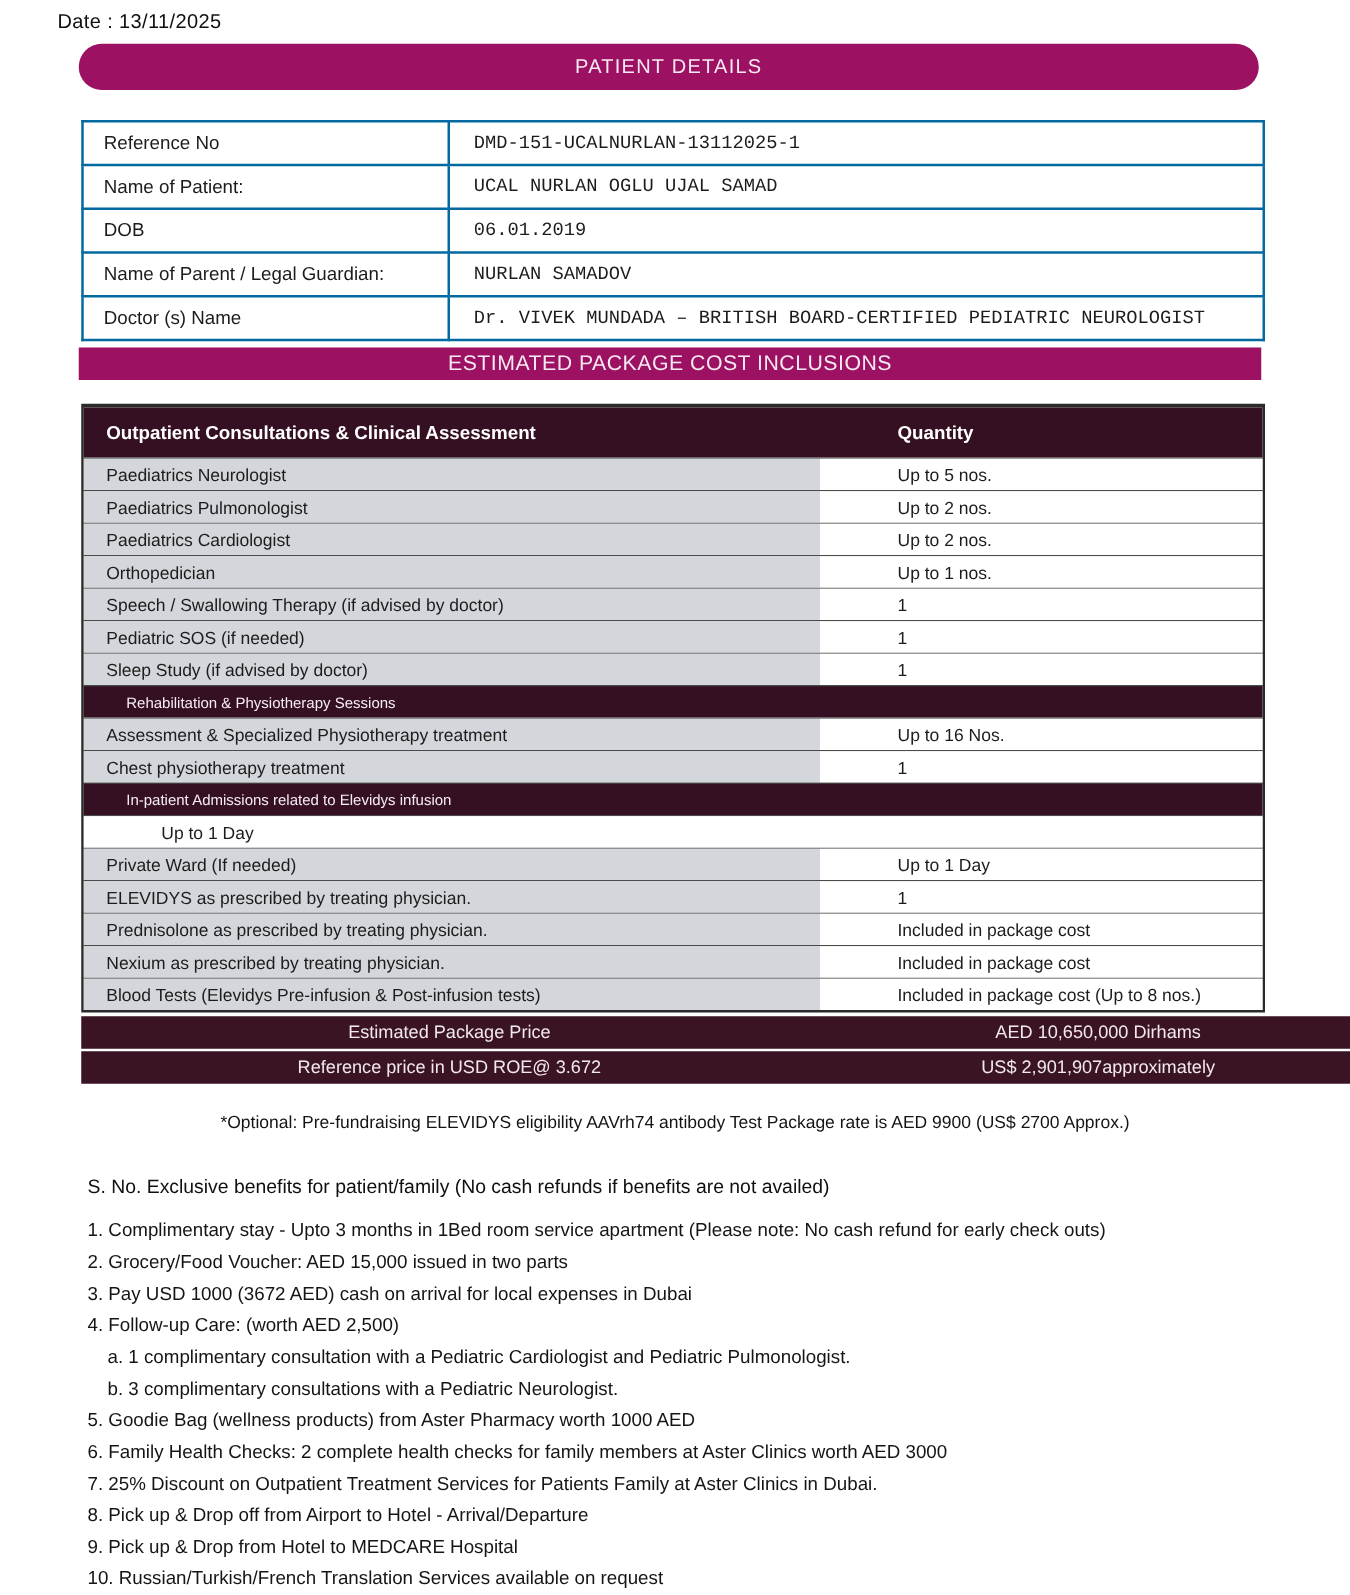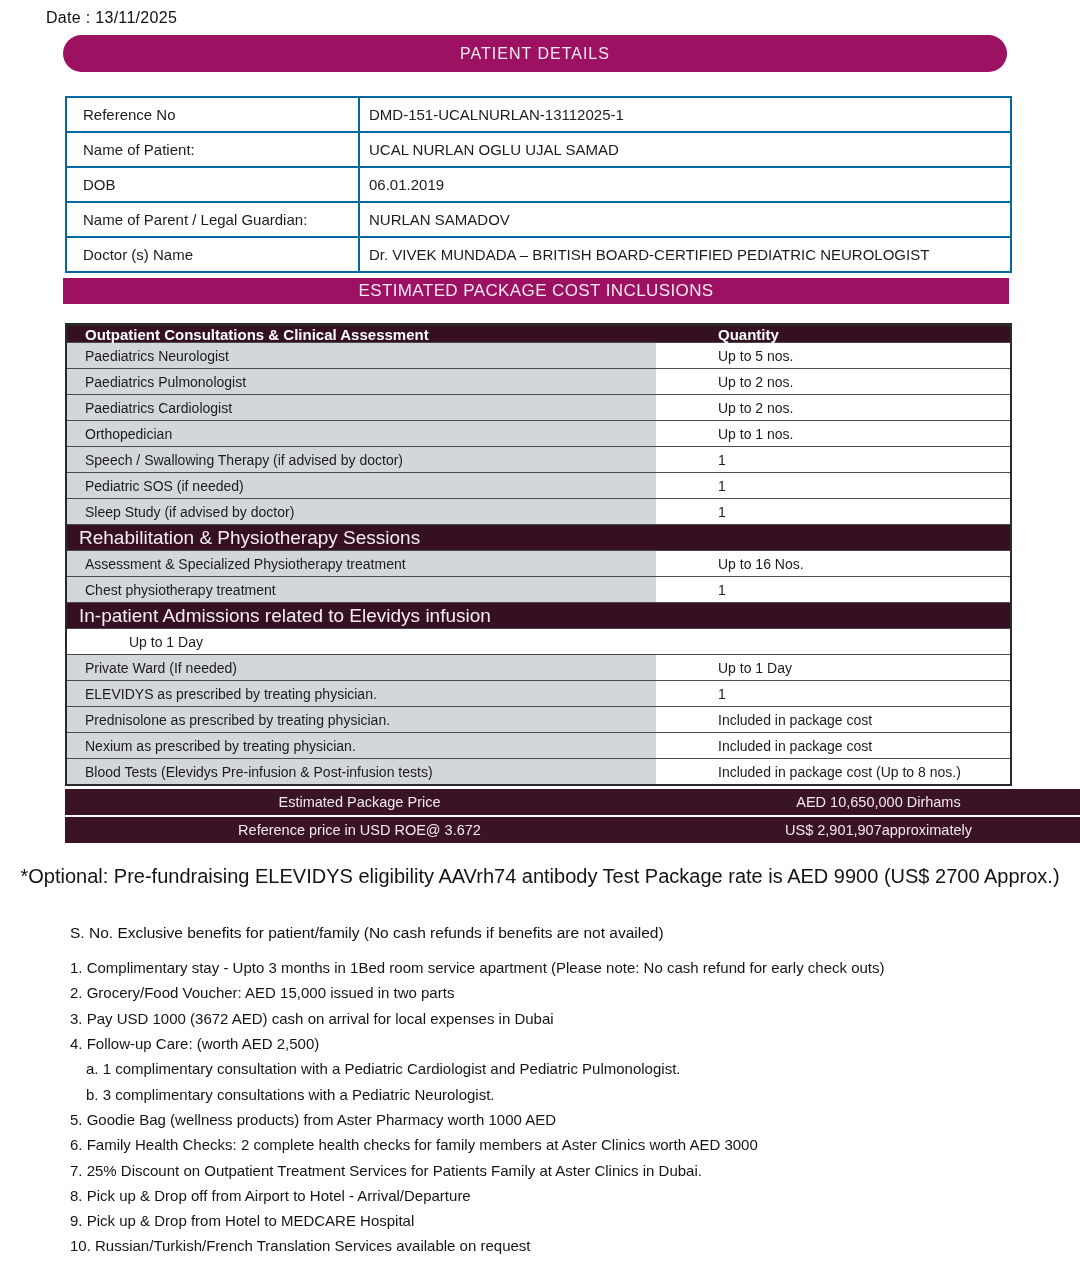--- a/index.html
+++ b/index.html
@@ -36,21 +36,21 @@
     width: 947px;
     border-collapse: collapse;
   }
   table.patient-table td {
     border: 2px solid #0369a1;
     height: 35px;
     font-size: 15px;
     vertical-align: middle;
   }
   td.pt-label { width: 293px; padding-left: 16px; }
-  td.pt-value { padding-left: 9px; }
+  td.pt-value { padding-left: 19px; font-family: Liberation Mono, monospace; }
   .section-banner {
     margin: 5px 0 0 63px;
     width: 946px; height: 26px;
     background: var(--accent);
     display: flex; align-items: center; justify-content: center;
     color: #f7e9f1;
     font-size: 17px; letter-spacing: 0.4px;
   }
   .cost-table {
     margin: 19px 0 0 65px;
@@ -63,45 +63,45 @@
   .crow .c1 {
     width: 589px; background: var(--gray);
     display: flex; align-items: center;
     padding-left: 18px; font-size: 14px;
   }
   .crow .c2 {
     flex: 1; background: #ffffff;
     display: flex; align-items: center;
     padding-left: 62px; font-size: 14px;
   }
-  .crow.chead { height: 16px; background: var(--dark); border-top: none; }
+  .crow.chead { height: 40px; background: var(--dark); border-top: none; }
   .crow.chead .c1, .crow.chead .c2 {
     background: transparent; color: #ffffff; font-weight: bold; font-size: 15px;
   }
   .crow.chead .c2 { padding-left: 62px; }
   .csection {
     height: 26px; background: var(--dark); color: #f5edf2;
     display: flex; align-items: center;
-    padding-left: 12px; font-size: 19px;
+    padding-left: 34px; font-size: 12px;
     border-top: 1px solid #4a4a4a;
   }
   .footer-rows { margin: 3px 0 0 65px; width: 1038px; }
   .frow {
     display: flex; height: 26px;
     background: var(--footer); color: #f2e8ee;
     font-size: 14.5px;
   }
   .frow + .frow { margin-top: 2px; }
   .frow .f1 { width: 589px; display: flex; align-items: center; justify-content: center; }
   .frow .f2 { flex: 1; display: flex; align-items: center; justify-content: center; }
   .optional-note {
     margin-top: 22px;
     width: 1080px;
     text-align: center;
-    font-size: 20px;
+    font-size: 14px;
     color: #141414;
   }
   .benefits { margin: 36px 0 0 70px; }
   .benefits-heading {
     font-weight: normal;
     font-size: 15.5px;
     color: #101010;
   }
   .benefits-list { margin-top: 13px; }
   .benefit-item {

